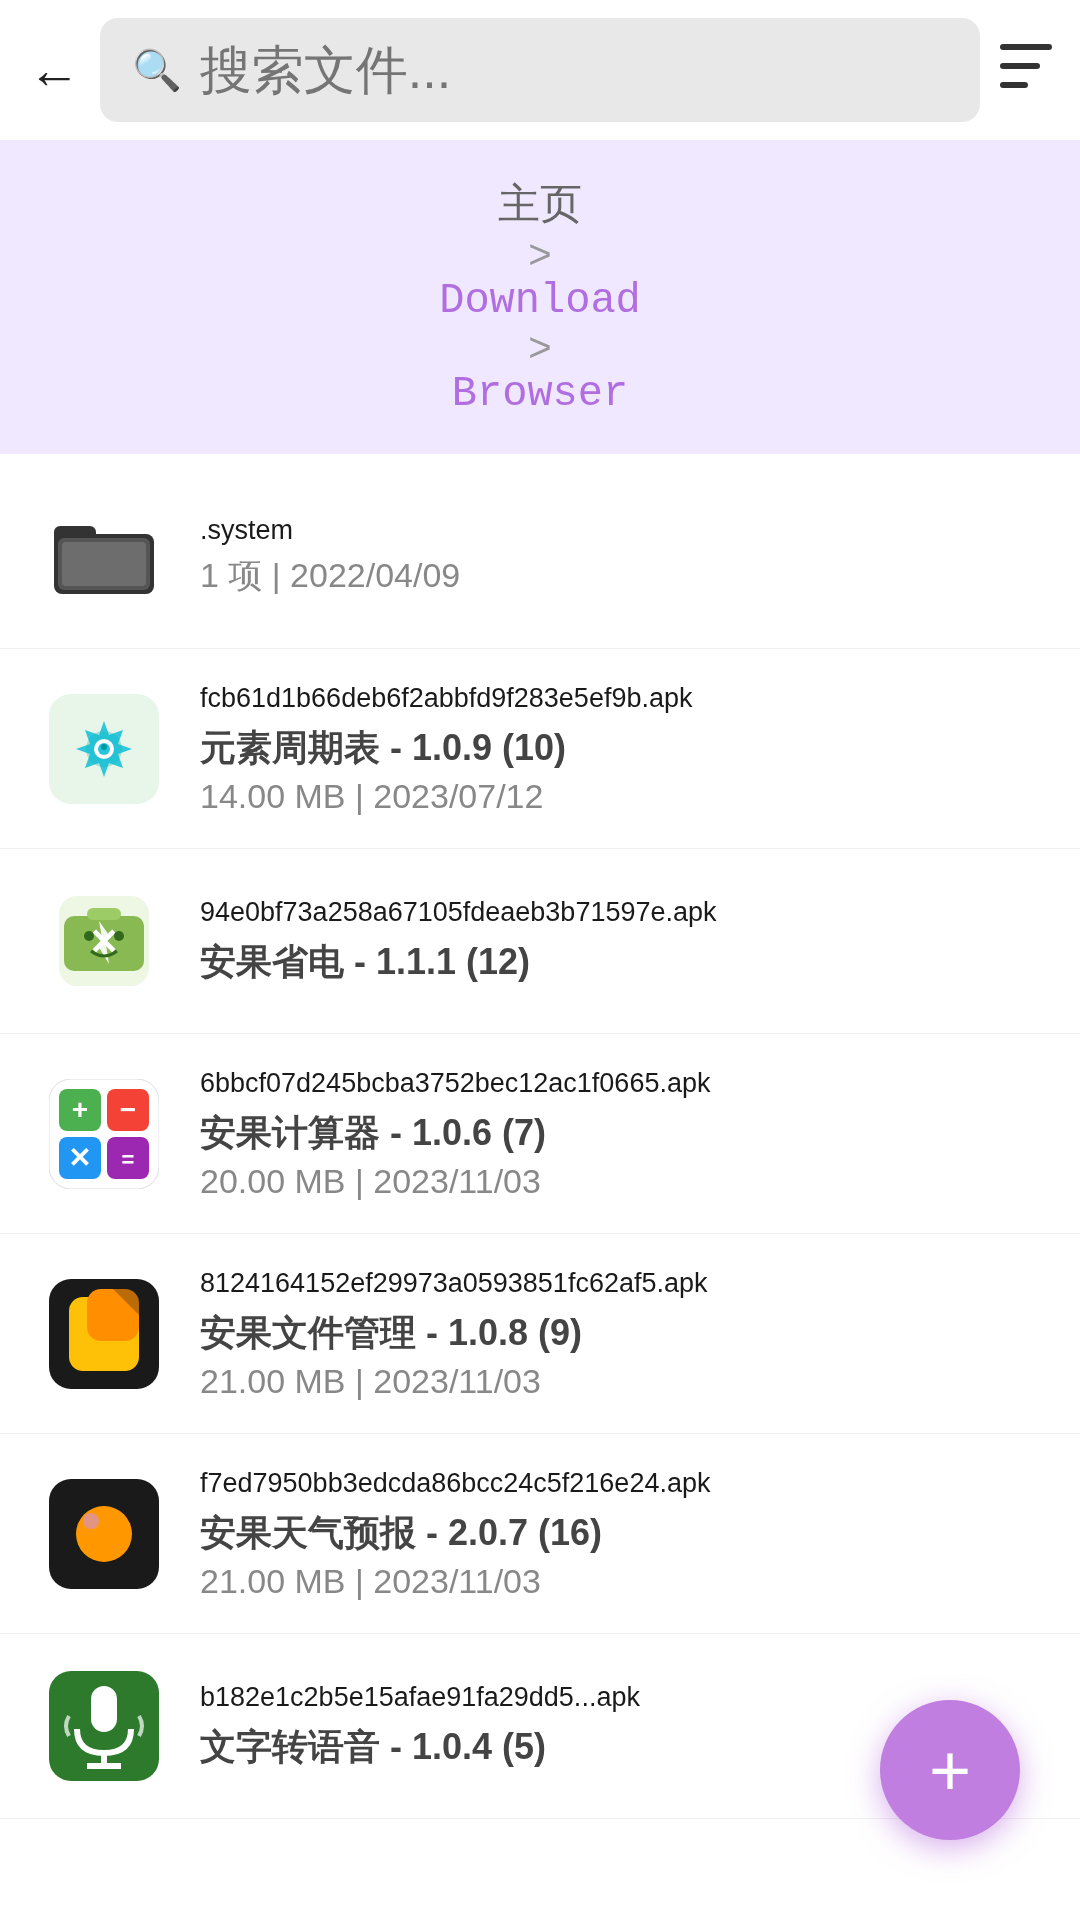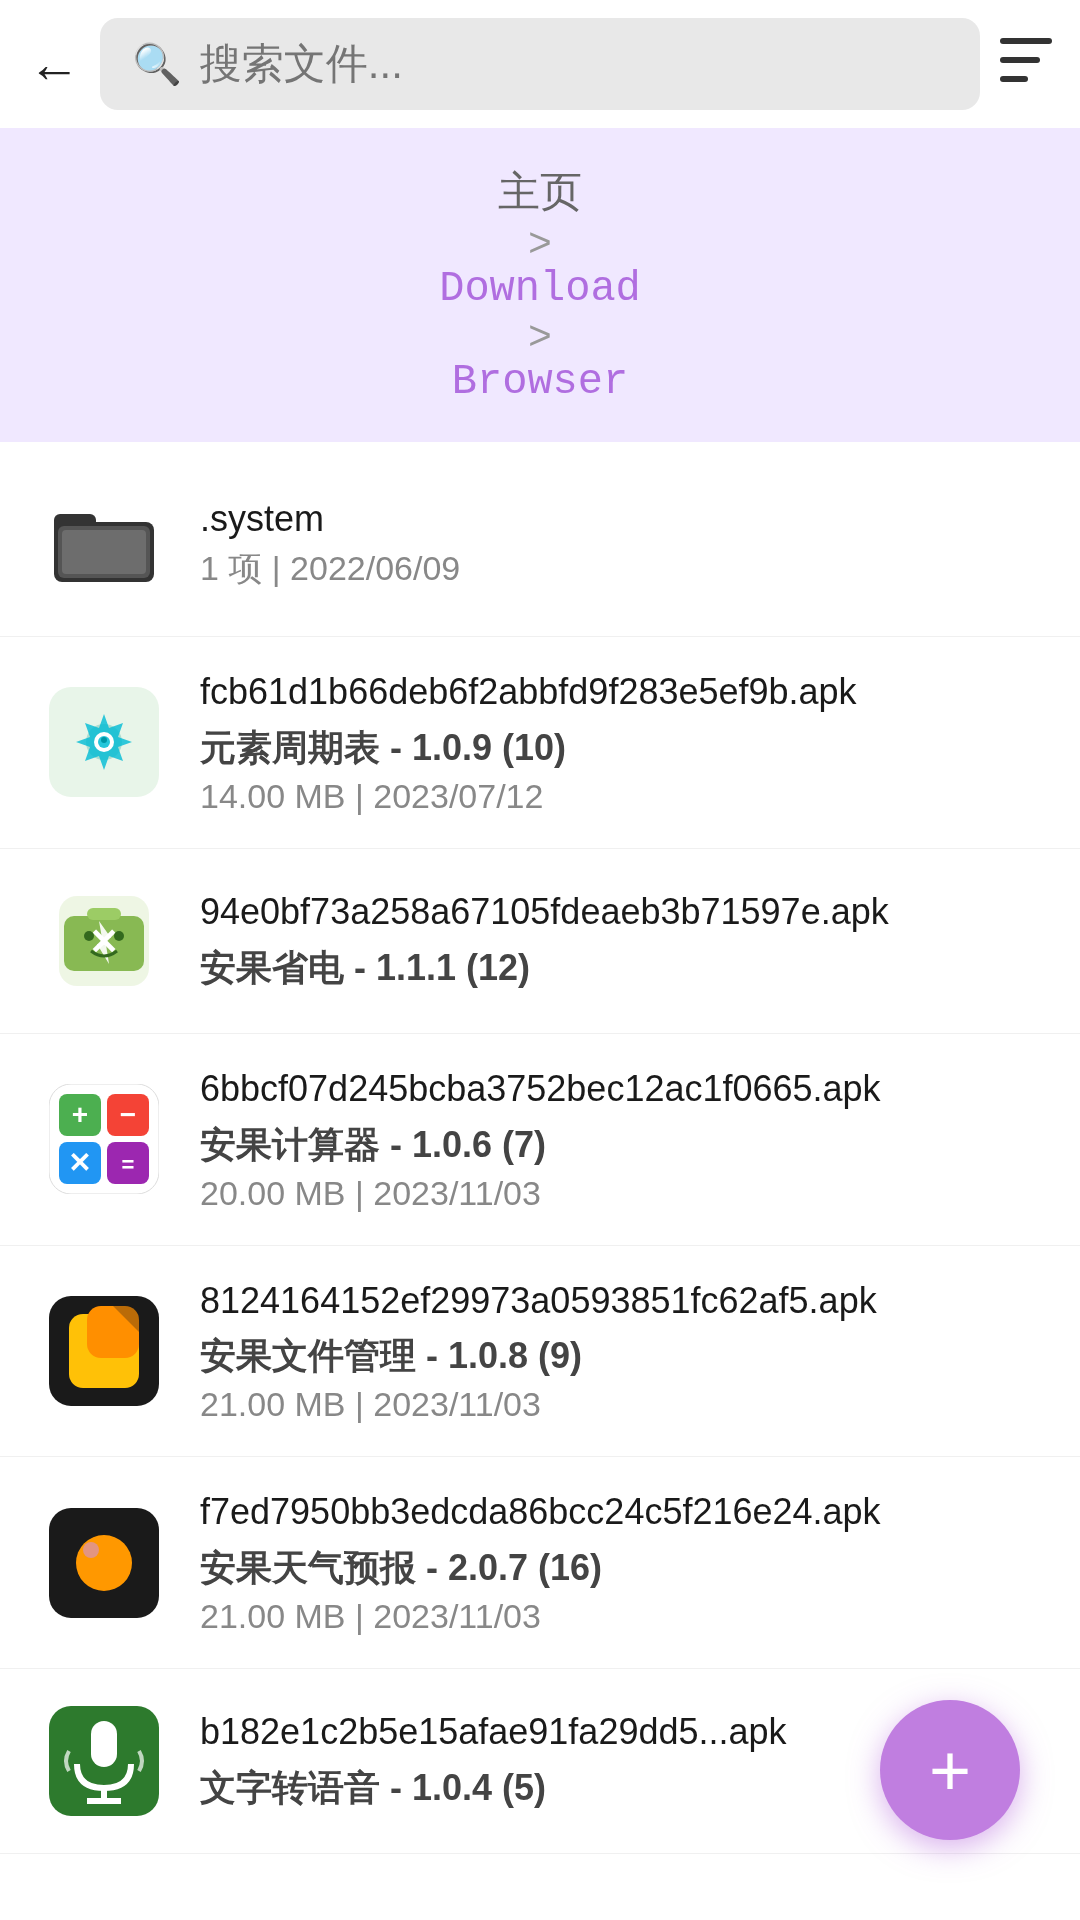--- a/index.html
+++ b/index.html
@@ -38,21 +38,21 @@
       gap: 18px;
     }
     .search-icon-wrap {
       color: #888;
       font-size: 40px;
     }
     .search-input {
       background: none;
       border: none;
       outline: none;
-      font-size: 42px;
+      font-size: 52px;
       color: #aaa;
       width: 100%;
     }
     .sort-btn {
       font-size: 52px;
       color: #333;
       cursor: pointer;
       flex-shrink: 0;
     }
 
@@ -97,21 +97,21 @@
       flex-shrink: 0;
       display: flex;
       align-items: center;
       justify-content: center;
     }
     .file-info {
       flex: 1;
       overflow: hidden;
     }
     .file-name {
-      font-size: 36px;
+      font-size: 27px;
       color: #1a1a1a;
       font-weight: 500;
       word-break: break-all;
       line-height: 1.3;
     }
     .file-sub {
       font-size: 36px;
       color: #444;
       margin-top: 8px;
       font-weight: bold;
@@ -183,21 +183,21 @@
     <div class="file-icon">
       <svg class="folder-icon-svg" viewBox="0 0 100 80" fill="none">
         <rect x="0" y="18" width="100" height="60" rx="8" fill="#333"></rect>
         <rect x="0" y="10" width="42" height="20" rx="6" fill="#333"></rect>
         <rect x="4" y="22" width="92" height="52" rx="6" fill="#555"></rect>
         <rect x="8" y="26" width="84" height="44" rx="4" fill="#f5f5f5" opacity="0.15"></rect>
       </svg>
     </div>
     <div class="file-info">
       <div class="file-name">.system</div>
-      <div class="file-meta">1 项 | 2022/06/09</div>
+      <div class="file-meta">1 项 | 2022/04/09</div>
     </div>
   </div>
 
   <div class="file-item">
     <div class="file-icon">
 
       <svg width="110" height="110" viewBox="0 0 110 110">
         <rect width="110" height="110" rx="22" fill="#e8f5e9"></rect>
         <g transform="translate(55,55)">
 

